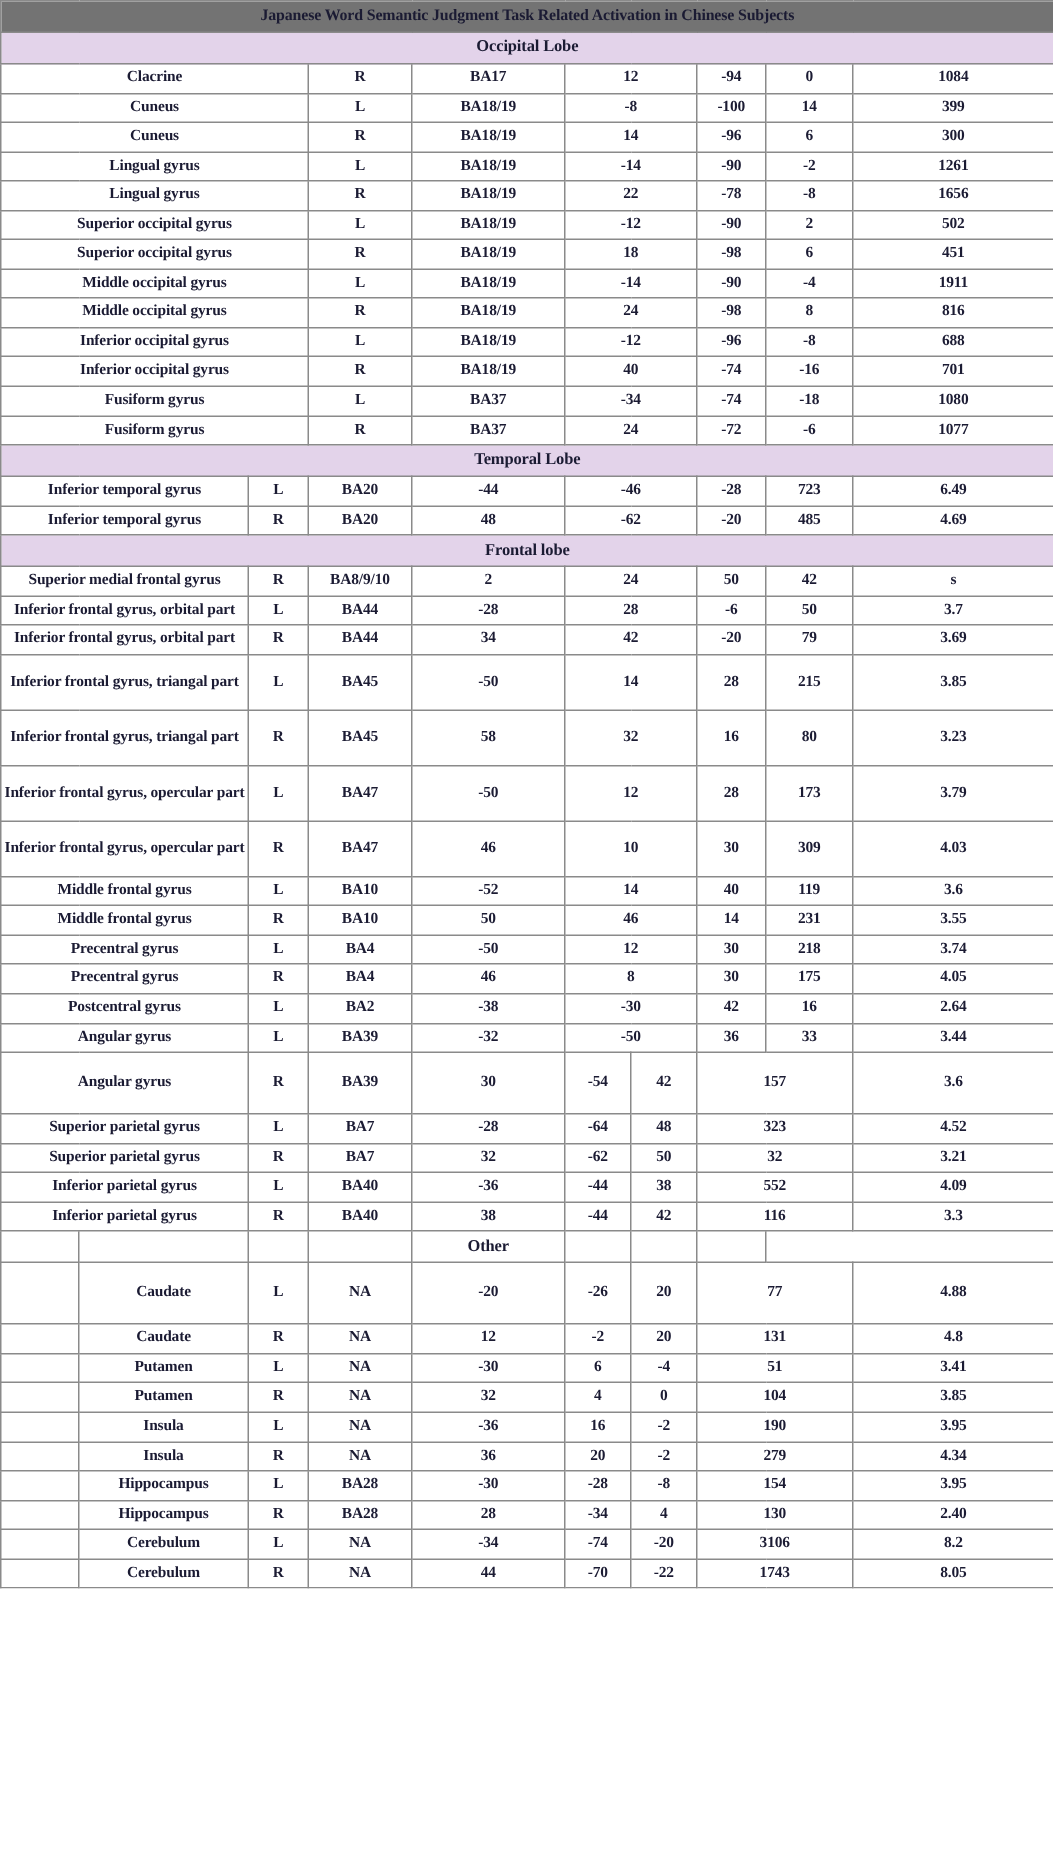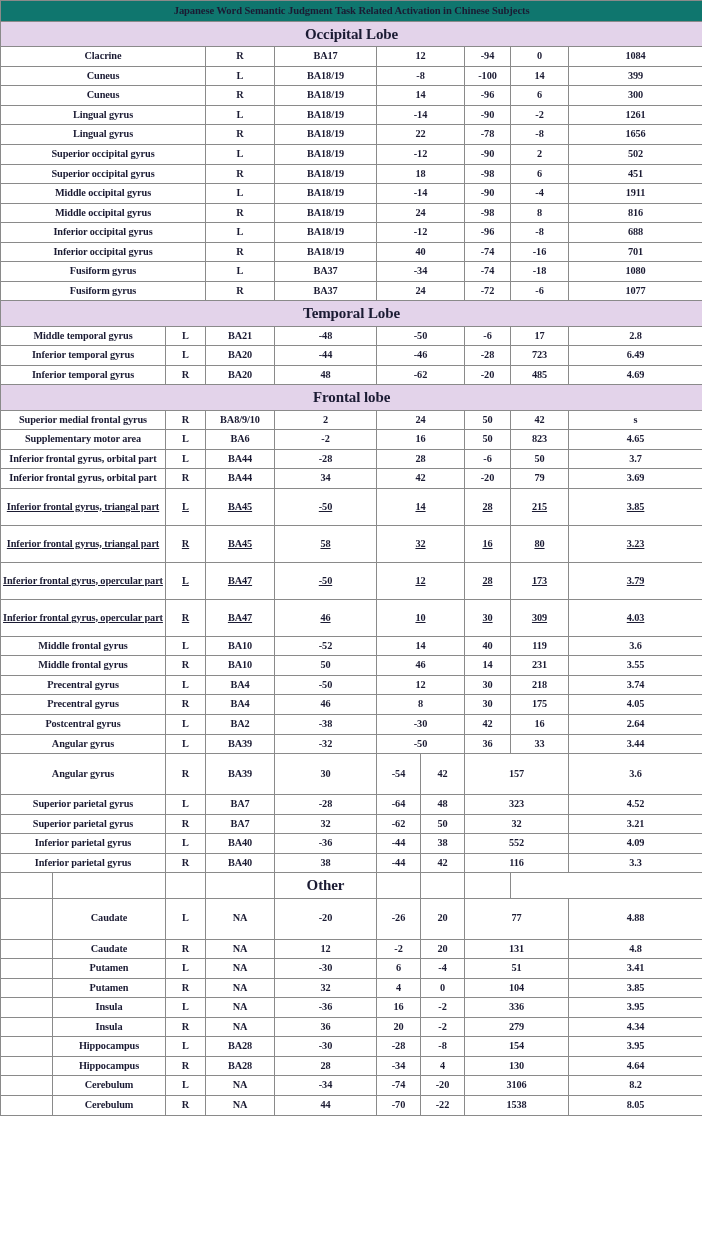--- a/index.html
+++ b/index.html
@@ -26,44 +26,44 @@
     border: 1px solid #8a8a8a;
     padding: 3px 2px;
     text-align: center;
     vertical-align: middle;
     line-height: 1.22;
     color: #1b1b33;
     font-weight: bold;
     letter-spacing: -0.1px;
   }
   .titlebar td {
-    background: #0f766e;
+    background: #737373;
     font-size: 10.6px;
     font-weight: bold;
     height: 14px;
     padding: 3px 2px;
     margin-left: 48px;
   }
   .headrow th {
     background: #e3d3ea;
     font-size: 10.4px;
     font-weight: bold;
     height: 16px;
   }
   .sectionrow td {
     background: #e3d3ea;
     font-weight: bold;
-    font-size: 15px;
+    font-size: 11px;
     height: 14px;
   }
   .sectionrow.plain td {
     background: #ffffff;
   }
   td.lbl { font-weight: bold; }
-  tr.tall td { height: 30px; text-decoration: underline; }
+  tr.tall td { height: 30px; }
   tr.xtall td { height: 34px; }
   td.botlbl {
     vertical-align: bottom;
     padding-bottom: 3px;
   }
   td.blank { }
 </style>
 </head>
 <body>
 
@@ -215,30 +215,20 @@
           <td colspan="2">24</td>
           <td>-72</td>
           <td>-6</td>
           <td>1077</td>
           <td>8.31</td>
         </tr>
         <tr class="sectionrow">
           <td colspan="10">Temporal Lobe</td>
         </tr>
         <tr>
-          <td colspan="2" class="lbl">Middle temporal gyrus</td>
-          <td>L</td>
-          <td>BA21</td>
-          <td>-48</td>
-          <td colspan="2">-50</td>
-          <td>-6</td>
-          <td>17</td>
-          <td colspan="2">2.8</td>
-        </tr>
-        <tr>
           <td colspan="2" class="lbl">Inferior temporal gyrus</td>
           <td>L</td>
           <td>BA20</td>
           <td>-44</td>
           <td colspan="2">-46</td>
           <td>-28</td>
           <td>723</td>
           <td colspan="2">6.49</td>
         </tr>
         <tr>
@@ -258,30 +248,20 @@
           <td colspan="2" class="lbl">Superior medial frontal gyrus</td>
           <td>R</td>
           <td>BA8/9/10</td>
           <td>2</td>
           <td colspan="2">24</td>
           <td>50</td>
           <td>42</td>
           <td colspan="2">s</td>
         </tr>
         <tr>
-          <td colspan="2" class="lbl">Supplementary motor area</td>
-          <td>L</td>
-          <td>BA6</td>
-          <td>-2</td>
-          <td colspan="2">16</td>
-          <td>50</td>
-          <td>823</td>
-          <td colspan="2">4.65</td>
-        </tr>
-        <tr>
           <td colspan="2" class="lbl">Inferior frontal gyrus, orbital part</td>
           <td>L</td>
           <td>BA44</td>
           <td>-28</td>
           <td colspan="2">28</td>
           <td>-6</td>
           <td>50</td>
           <td colspan="2">3.7</td>
         </tr>
         <tr>
@@ -500,21 +480,21 @@
           <td colspan="2">3.85</td>
         </tr>
         <tr>
           <td class="blank"></td>
           <td class="lbl">Insula</td>
           <td>L</td>
           <td>NA</td>
           <td>-36</td>
           <td>16</td>
           <td>-2</td>
-          <td colspan="2">336</td>
+          <td colspan="2">190</td>
           <td colspan="2">3.95</td>
         </tr>
         <tr>
           <td class="blank"></td>
           <td class="lbl">Insula</td>
           <td>R</td>
           <td>NA</td>
           <td>36</td>
           <td>20</td>
           <td>-2</td>
@@ -534,39 +514,39 @@
         </tr>
         <tr>
           <td class="blank"></td>
           <td class="lbl">Hippocampus</td>
           <td>R</td>
           <td>BA28</td>
           <td>28</td>
           <td>-34</td>
           <td>4</td>
           <td colspan="2">130</td>
-          <td colspan="2">4.64</td>
+          <td colspan="2">2.40</td>
         </tr>
         <tr>
           <td class="blank"></td>
           <td class="lbl">Cerebulum</td>
           <td>L</td>
           <td>NA</td>
           <td>-34</td>
           <td>-74</td>
           <td>-20</td>
           <td colspan="2">3106</td>
           <td colspan="2">8.2</td>
         </tr>
         <tr>
           <td class="blank"></td>
           <td class="lbl">Cerebulum</td>
           <td>R</td>
           <td>NA</td>
           <td>44</td>
           <td>-70</td>
           <td>-22</td>
-          <td colspan="2">1538</td>
+          <td colspan="2">1743</td>
           <td colspan="2">8.05</td>
         </tr>
       </tbody>
   </table>
 </div>
 
 </body></html>

